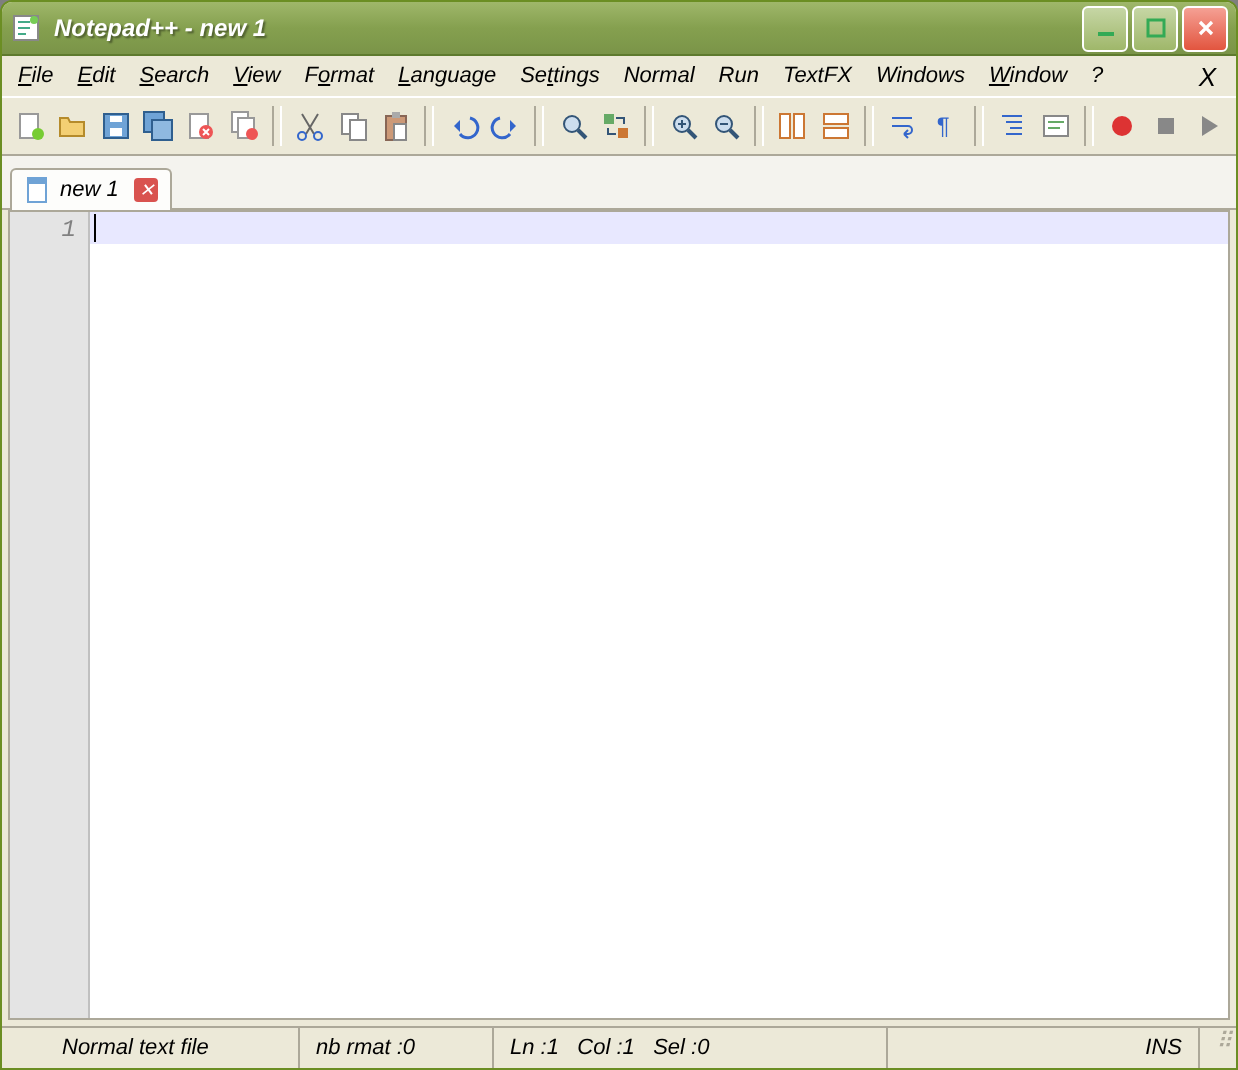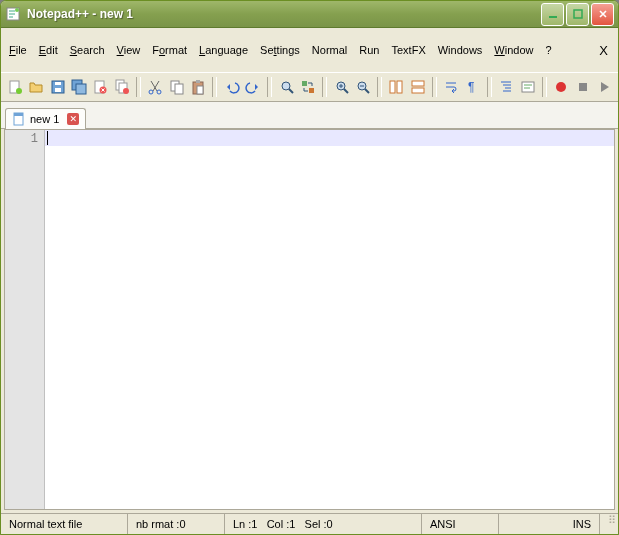--- a/index.html
+++ b/index.html
@@ -1,40 +1,40 @@
 <!DOCTYPE html>
 <html><head>
 <meta charset="utf-8">
 <style>
 html,body{margin:0;padding:0;font-family:Tahoma,Arial,sans-serif;font-size:11px;background:#7f7f7f;}
-.window{width:619px;height:535px;background:#ece9d8;border:1px solid #6b8e23;box-sizing:border-box;display:flex;flex-direction:column;border-radius:6px 6px 0 0;overflow:hidden;}
+.window{width:619px;height:535px;background:#ece9d8;border:1px solid #6b8e23;box-sizing:border-box;display:flex;flex-direction:column;border-radius:6px 6px 0 0;overflow:hidden;font-style:italic;}
 .titlebar{height:26px;background:linear-gradient(to bottom,#9fb76a 0%,#85a04f 50%,#7a9448 100%);display:flex;align-items:center;padding:0 4px;border-bottom:1px solid #5e7a2e;}
 .titlebar .app-icon{width:16px;height:16px;margin-right:6px;display:flex;align-items:center;justify-content:center;}
 .titlebar .title{color:#fff;font-weight:bold;flex:1;text-shadow:1px 1px 1px rgba(0,0,0,0.4);font-size:12px;}
 .win-controls{display:flex;gap:2px;}
 .win-btn{width:21px;height:21px;border:1px solid #fff;border-radius:3px;display:flex;align-items:center;justify-content:center;background:linear-gradient(to bottom,#c6d6a5,#9fb76a);cursor:pointer;}
 .win-btn.close{background:linear-gradient(to bottom,#f5a094,#e2553f);border-color:#fff;}
 .win-btn svg{width:10px;height:10px;}
-.menubar{height:20px;background:#ece9d8;display:flex;align-items:center;padding:12px 2px;}
+.menubar{height:20px;background:#ece9d8;display:flex;align-items:center;padding:0 2px;}
 .menubar .menu-item{padding:2px 6px;cursor:default;}
 .menubar .menu-item u{text-decoration:underline;}
 .menu-x{margin-left:auto;padding:2px 8px;cursor:pointer;font-size:13px;}
 .toolbar{height:28px;background:#ece9d8;border-top:1px solid #fff;border-bottom:1px solid #aca899;display:flex;align-items:center;padding:0 4px;gap:1px;}
 .toolbar .tbtn{width:22px;height:22px;display:flex;align-items:center;justify-content:center;cursor:pointer;border:1px solid transparent;border-radius:2px;}
 .toolbar .sep{width:4px;height:20px;border-left:1px solid #aca899;border-right:1px solid #fff;margin:0 3px;}
 .tabbar{height:24px;background:#f4f3ee;border-bottom:1px solid #aca899;display:flex;align-items:flex-end;padding:2px 4px 0 4px;}
 .tab{height:20px;background:#fdfdfb;border:1px solid #aca899;border-bottom:none;border-radius:3px 3px 0 0;display:flex;align-items:center;padding:0 6px;gap:4px;font-size:11px;position:relative;top:1px;}
 .tab-icon{width:14px;height:14px;display:flex;align-items:center;justify-content:center;}
 .tab-close{width:12px;height:12px;background:#d9534f;border-radius:2px;color:#fff;display:flex;align-items:center;justify-content:center;font-size:9px;line-height:1;margin-left:4px;cursor:pointer;}
 .workspace{flex:1;border:1px solid #aca899;margin:0 3px 3px 3px;background:#fff;display:flex;overflow:hidden;}
 .gutter{width:40px;background:#e4e4e4;border-right:1px solid #c0c0c0;color:#808080;text-align:right;padding:2px 6px 0 0;font-family:Consolas,'Courier New',monospace;font-size:12px;box-sizing:border-box;}
 .editor{flex:1;position:relative;}
 .current-line{position:absolute;left:0;right:0;top:0;height:16px;background:#e8e8ff;}
 .caret{position:absolute;left:2px;top:1px;width:1px;height:14px;background:#000;}
-.statusbar{height:20px;background:#ece9d8;border-top:1px solid #aca899;display:flex;font-size:11px;}
+.statusbar{height:20px;background:#ece9d8;border-top:1px solid #aca899;display:flex;font-size:11px;padding-left:22px;}
 .statusbar .cell{padding:0 8px;border-right:1px solid #aca899;height:100%;display:flex;align-items:center;}
 .statusbar .cell:last-child{border-right:none;}
 .statusbar .grip{margin-left:auto;width:16px;color:#aca899;text-align:right;padding-right:2px;}
 .ico{display:block;}
 </style>
 </head>
 <body>
 
 <div class="window">
 
@@ -268,18 +268,17 @@
     <div class="cell" style="width:110px">Normal text file</div>
     <div class="cell" style="width:80px">
         <span>nb rmat : </span>
         <span>0</span>
       </div>
     <div class="cell" style="width:180px">
       <span>Ln : </span><span>1</span>&nbsp;&nbsp;&nbsp;
       <span>Col : </span><span>1</span>&nbsp;&nbsp;&nbsp;
       <span>Sel : </span><span>0</span>
     </div>
-    <div class="cell" style="width:60px">ANSI</div>
     <div class="cell" style="flex:1;justify-content:flex-end">INS</div>
     <div class="grip">⠿</div>
   </div>
 
 </div>
 
 </body></html>

